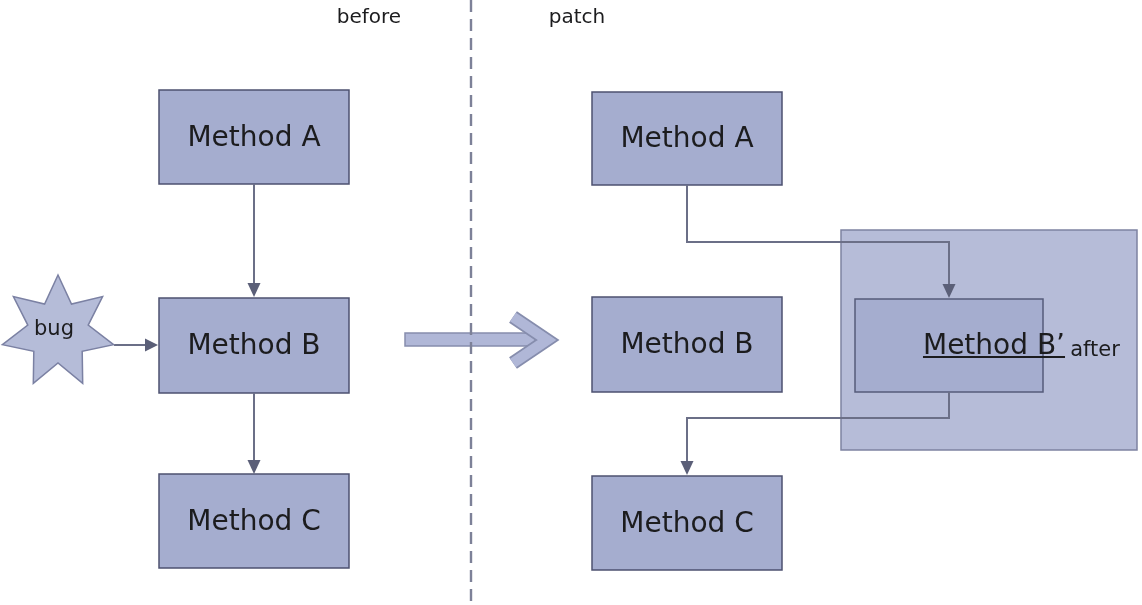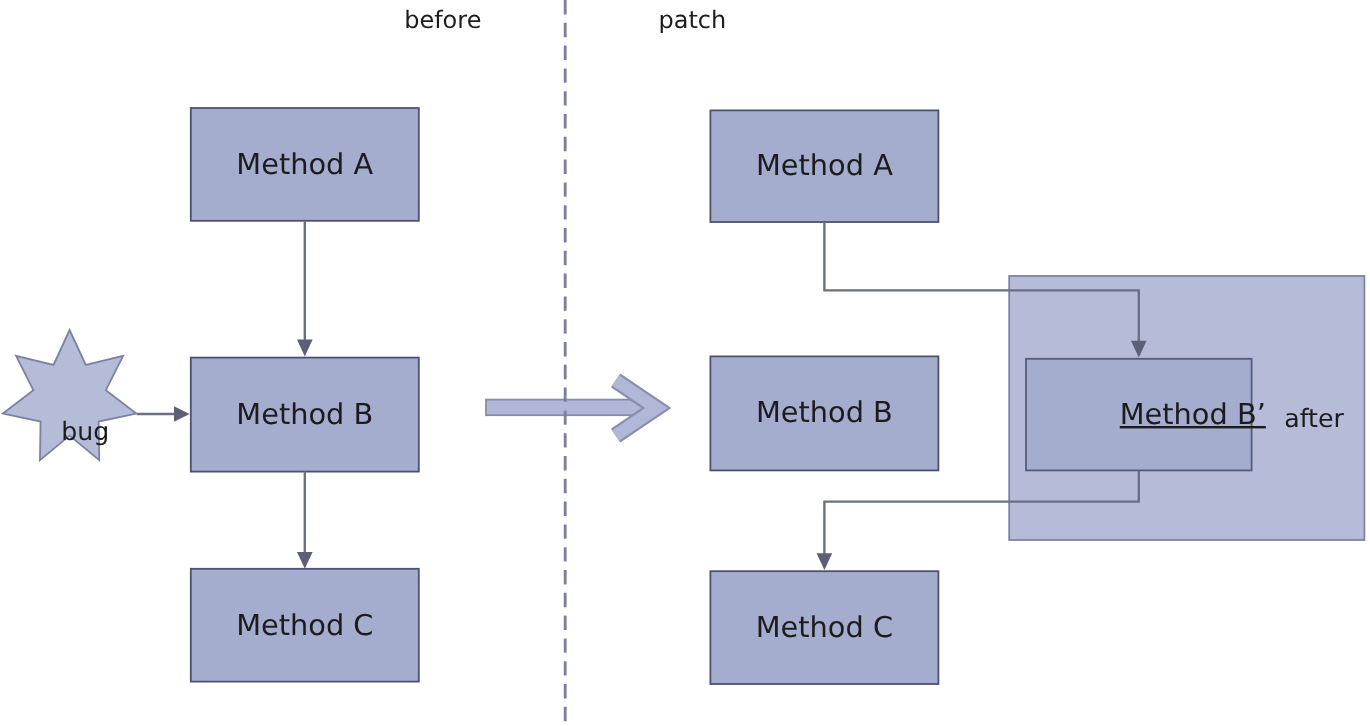--- a/index.html
+++ b/index.html
@@ -11,21 +11,21 @@
     overflow:hidden;
   }
   .stage svg { position:absolute; left:0; top:0; }
   .lbl {
     position:absolute;
     transform:translate(-50%,-50%);
     color:#1c1c1e;
     white-space:nowrap;
     line-height:1;
   }
-  .box-label   { font-size:24px; }
+  .box-label   { font-size:28px; }
   .panel-label { font-size:20px; }
   .side-label  { font-size:21px; }
 </style>
 </head>
 <body>
 
 <div class="stage">
 
   <svg width="1142" height="605" viewBox="0 0 1142 605">
 
@@ -81,14 +81,14 @@
   <div class="lbl box-label" style="left:254px; top:345px;">Method B</div>
   <div class="lbl box-label" style="left:254px; top:521px;">Method C</div>
 
   <div class="lbl box-label" style="left:687px; top:138px;">Method A</div>
   <div class="lbl box-label" style="left:687px; top:344px;">Method B</div>
   <div class="lbl box-label" style="left:687px; top:523px;">Method C</div>
 
   <div class="lbl box-label" style="left:994px; top:345px;text-decoration:underline;">Method B’</div>
   <div class="lbl side-label" style="left:1095px; top:349px;">after</div>
 
-  <div class="lbl side-label" style="left:71px; top:328px;margin-top:32px;">bug</div>
+  <div class="lbl side-label" style="left:54px; top:328px;">bug</div>
 </div>
 
 </body></html>

